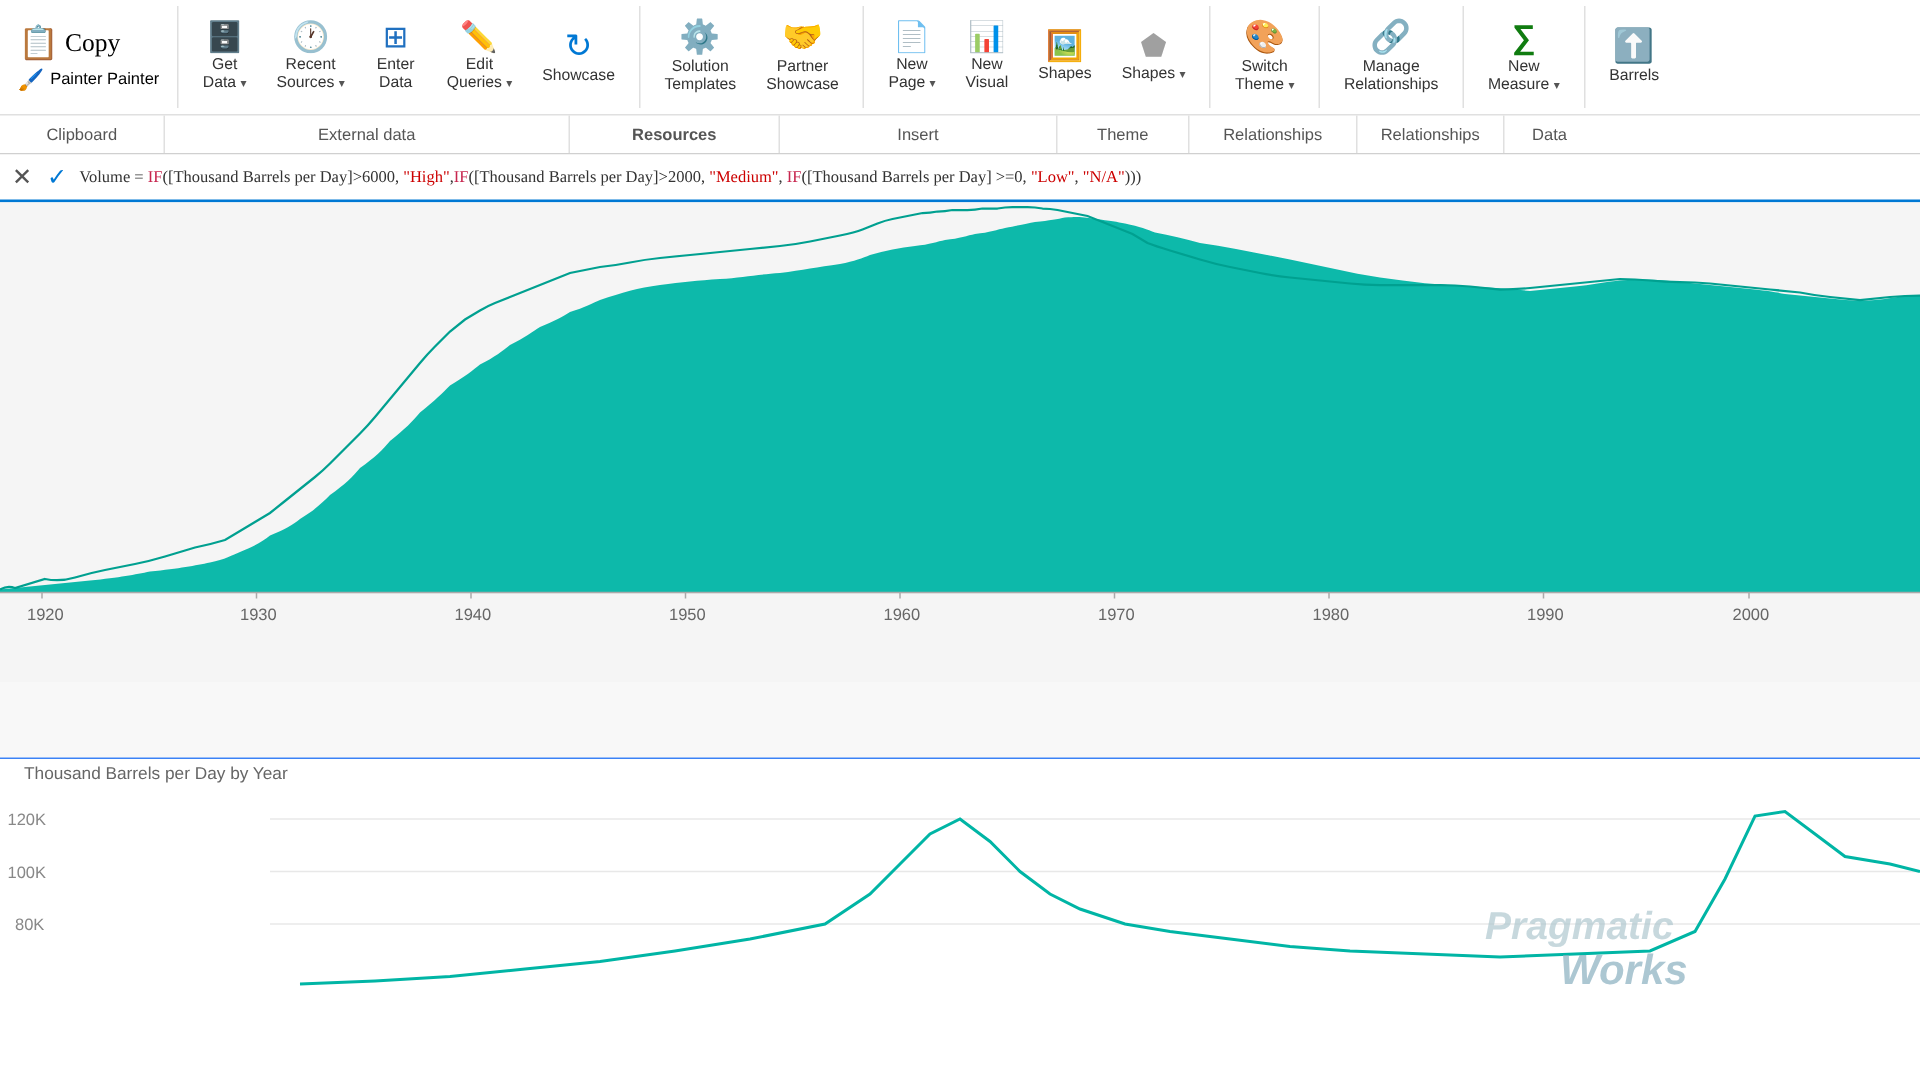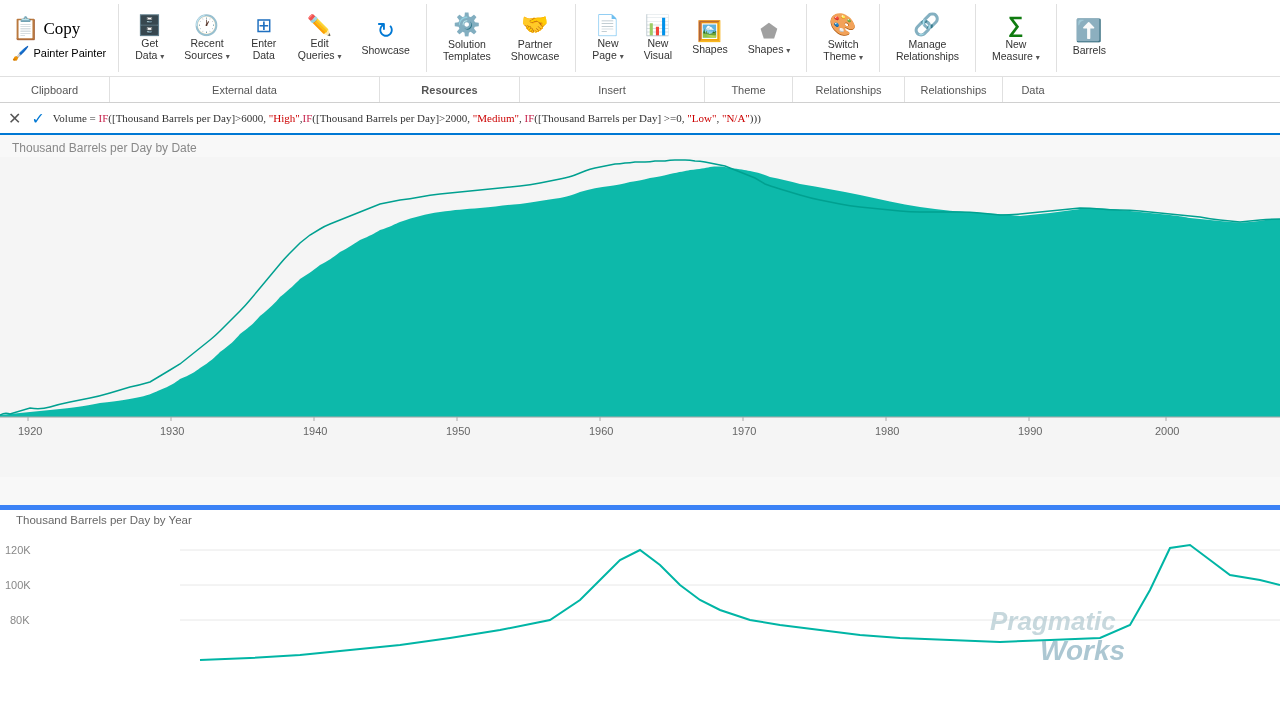--- a/index.html
+++ b/index.html
@@ -140,21 +140,21 @@
     .chart-top {
       flex: 0 0 370px;
       position: relative;
       background: #f8f8f8;
       overflow: hidden;
     }
     .chart-bottom {
       flex: 1;
       background: #fff;
       position: relative;
-      border-top: 5px solid #3b82f6;
+      border-top: 1px solid #3b82f6;
       overflow: hidden;
     }
     .chart-bottom-title {
       font-size: 11.5px;
       color: #666;
       padding: 4px 16px;
     }
 
     
     svg.area-chart, svg.line-chart {
@@ -301,21 +301,20 @@
   <span class="x-btn">✕</span>
   <span class="check-btn">✓</span>
   <div class="formula-text">
     <span style="color:#333;">Volume = </span><span style="color:#c7254e;">IF</span><span style="color:#333;">([Thousand Barrels per Day]&gt;6000, </span><span style="color:#c00;">"High"</span><span style="color:#333;">,</span><span style="color:#c7254e;">IF</span><span style="color:#333;">([Thousand Barrels per Day]&gt;2000, </span><span style="color:#c00;">"Medium"</span><span style="color:#333;">, </span><span style="color:#c7254e;">IF</span><span style="color:#333;">([Thousand Barrels per Day] &gt;=0, </span><span style="color:#c00;">"Low"</span><span style="color:#333;">, </span><span style="color:#c00;">"N/A"</span><span style="color:#333;">)))</span>
   </div>
 </div>
 
 <div class="chart-area">
 
   <div class="chart-top">
-    <div class="chart-title">Thousand Barrels per Day by Date</div>
     <svg class="area-chart" width="1280" height="320" viewBox="0 0 1280 320">
 
       <rect width="1280" height="320" fill="#f5f5f5"></rect>
 
       <line x1="0" y1="260" x2="1280" y2="260" stroke="#ddd" stroke-width="1"></line>
 
       <path d="
         M 0,258
         C 20,256 40,254 60,252
         C 80,250 90,248 100,246

